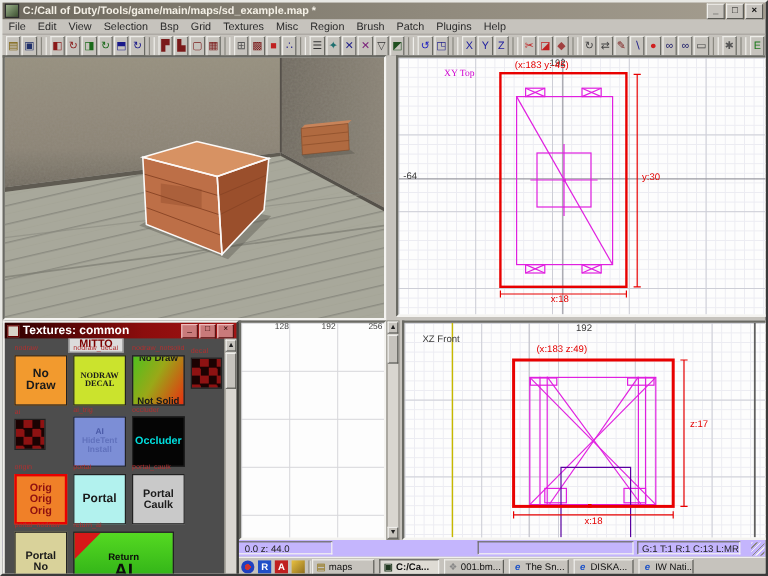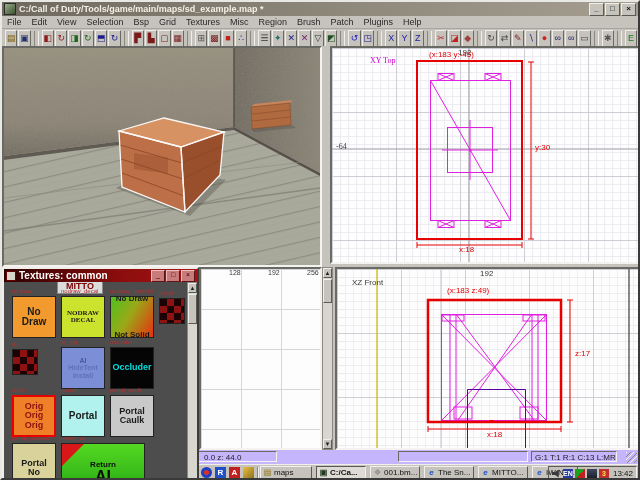--- a/index.html
+++ b/index.html
@@ -249,21 +249,21 @@
       <rect x="137" y="101" width="2.5" height="2.5" fill="#e020e0"></rect>
       <rect x="85" y="13" width="105" height="178" stroke="#e80000" stroke-width="2" fill="none"></rect>
       <g stroke="#e80000" stroke-width="1">
         <path d="M196 14 h6 M199 14 V191 M196 191 h6" fill="none"></path>
         <path d="M85 194 v6 M85 197 H190 M190 194 v6" fill="none"></path>
       </g>
     </svg>
     <div class="vlabel magenta" style="left:38px;top:8px;">XY Top</div>
     <div class="vlabel axistxt" style="left:126px;top:0;">192</div>
     <div class="vlabel redtxt" style="left:97px;top:2px;">(x:183 y:-45)</div>
-    <div class="vlabel axistxt" style="left:4px;top:94px;font-family:Liberation Serif, serif;">-64</div>
+    <div class="vlabel axistxt" style="left:4px;top:94px;">-64</div>
     <div class="vlabel redtxt" style="left:203px;top:95px;">y:30</div>
     <div class="vlabel redtxt" style="left:127px;top:197px;">x:18</div>
   </div>
 
   <div class="view grid-coarse" style="left:197px;top:265px;width:123px;height:183px;">
     <div class="vlabel axistxt" style="left:28px;top:0;font-size:7px;">128</div>
     <div class="vlabel axistxt" style="left:67px;top:0;font-size:7px;">192</div>
     <div class="vlabel axistxt" style="left:106px;top:0;font-size:7px;">256</div>
   </div>
 
@@ -333,35 +333,27 @@
         <div class="tkbtn" style="left: 368px; width: 50px;">
           <span class="tkico" style="color: rgb(136, 136, 136);">❖</span>
           <span>001.bm...</span>
         </div>
         <div class="tkbtn" style="left: 422px; width: 50px;">
           <span class="tkico" style="color: rgb(26, 80, 200); font-weight: bold; font-style: italic;">e</span>
           <span>The Sn...</span>
         </div>
         <div class="tkbtn" style="left: 476px; width: 50px;">
           <span class="tkico" style="color: rgb(26, 80, 200); font-weight: bold; font-style: italic;">e</span>
-          <span>MITTO...</span>
+          <span>DISKA...</span>
         </div>
         <div class="tkbtn" style="left: 530px; width: 46px;">
           <span class="tkico" style="color: rgb(26, 80, 200); font-weight: bold; font-style: italic;">e</span>
           <span>IW Nati...</span>
         </div>
       </div>
-    <div id="tray">
-      <div id="speaker"></div>
-      <div class="trayico" style="background:#2a3ca0;">EN</div>
-      <div class="trayico" style="background:linear-gradient(135deg,#20a020 50%,#c02020 50%);"></div>
-      <div class="trayico" style="background:linear-gradient(180deg,#404860,#181c28);"></div>
-      <div class="trayico" style="background:#c03030;color:#ffe040;">3</div>
-      <div id="clock">13:42</div>
-    </div>
   </div>
 
   <div id="texwin">
     <div id="texwin-title">
       <div id="texwin-icon"></div>
       <span>Textures: common</span>
       <div class="texbtn">_</div>
       <div class="texbtn">□</div>
       <div class="texbtn">×</div>
     </div>

